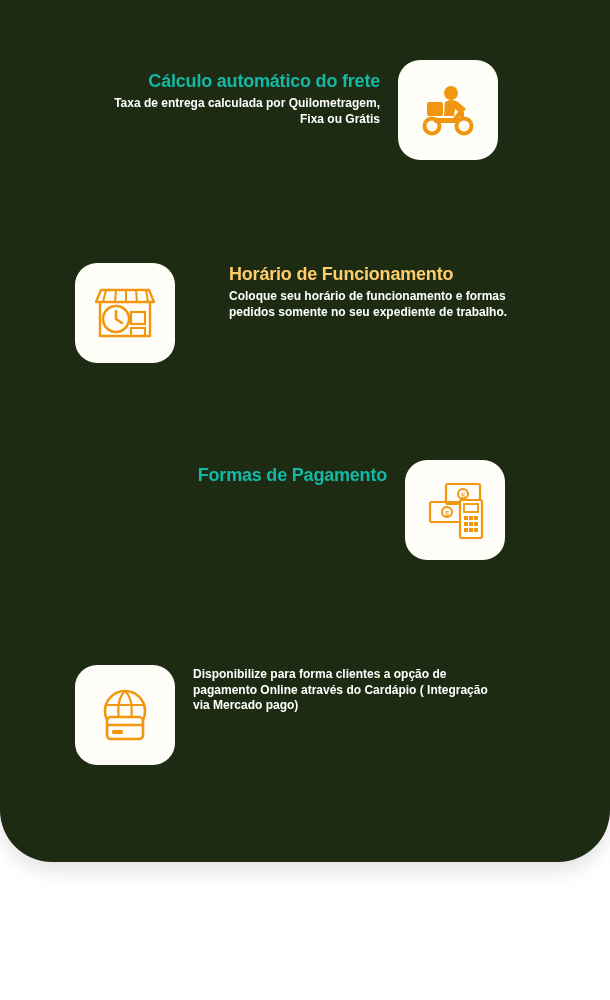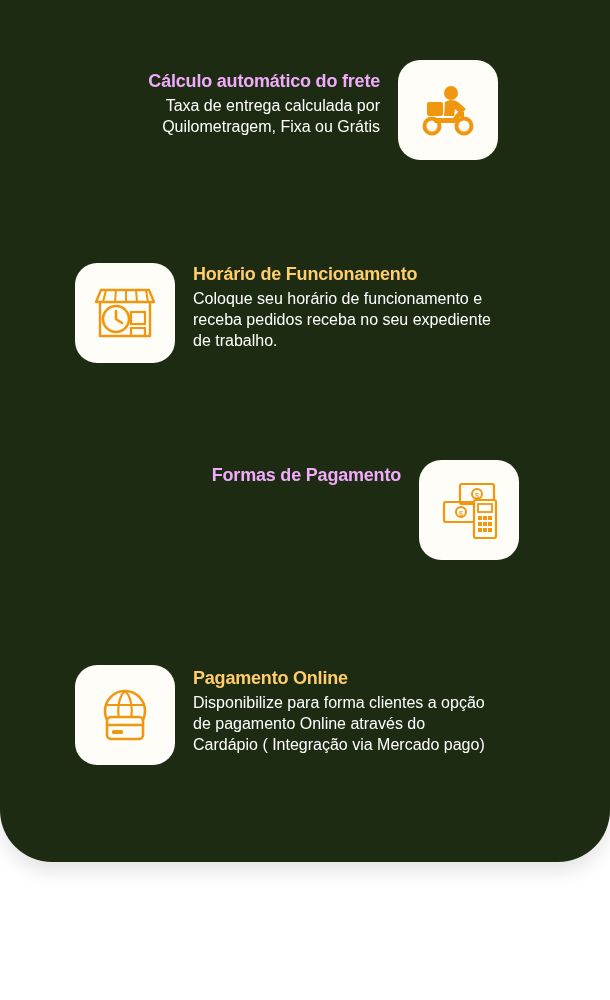--- a/index.html
+++ b/index.html
@@ -46,65 +46,66 @@
 
   .feature .title {
     font-weight: bold;
     font-size: 18px;
     letter-spacing: -0.2px;
     margin-bottom: 3px;
     white-space: nowrap;
   }
 
   .feature .desc {
-    font-size: 16px;
-    font-weight: 400;
+    font-size: 12px;
+    font-weight: 700;
   }
 
   .icon-tile {
     width: 100px;
     height: 100px;
     background: #fffdf7;
     border-radius: 22px;
     flex: 0 0 auto;
     display: flex;
     align-items: center;
     justify-content: center;
   }
 
   
   .align-right .text-col { text-align: right; }
   .align-left  .text-col { text-align: left; }
 
-  .align-right .title { color: #f0abfc; }
+  .align-right .title { color: #14b8a6; }
   .align-left  .title { color: #ffcd6b; }
 
   
   #feature-frete {
     left: 100px;
     top: 60px;
   }
   #feature-frete .text-col {
     width: 280px;
     margin-right: 18px;
     padding-top: 10px;
   }
 
   #feature-horario {
     left: 75px;
     top: 263px;
+    gap: 36px;
   }
   #feature-horario .text-col {
     width: 300px;
     margin-left: 18px;
     padding-top: 0px;
   }
 
   #feature-pagamento {
-    left: 78px;
+    left: 64px;
     top: 460px;
   }
   #feature-pagamento .text-col {
     width: 323px;
     margin-right: 18px;
     padding-top: 4px;
   }
 
   #feature-online {
     left: 75px;
@@ -162,21 +163,21 @@
 
             <path d="M36 52 v-8 h14 v8" fill="none" stroke="#f0960f" stroke-width="2.2"></path>
 
             <circle cx="21" cy="35" r="13" fill="none" stroke="#f0960f" stroke-width="2.6"></circle>
             <path d="M21 27 v8 l6 4" stroke="#f0960f" stroke-width="2.6" stroke-linecap="round" fill="none"></path>
           </svg>
         </span>
       </div>
       <div class="text-col">
         <div class="title">Horário de Funcionamento</div>
-        <div class="desc">Coloque seu horário de funcionamento e receba pedidos receba no seu expediente de trabalho.</div>
+        <div class="desc">Coloque seu horário de funcionamento e formas pedidos somente no seu expediente de trabalho.</div>
       </div>
     </div>
 
     <div class="feature align-right" id="feature-pagamento">
       <div class="text-col">
         <div class="title">Formas de Pagamento</div>
       </div>
       <div class="icon-tile">
         <span>
           <svg class="icon-svg" width="62" height="60" viewBox="0 0 62 60" fill="none" xmlns="http://www.w3.org/2000/svg">
@@ -214,19 +215,18 @@
             <path d="M10 18 h40 M12 32 h36" stroke="#f0960f" stroke-width="2.2"></path>
             <path d="M30 4 c-9 8 -9 32 0 40 c9 -8 9 -32 0 -40 z" fill="none" stroke="#f0960f" stroke-width="2.2"></path>
 
             <rect x="12" y="30" width="36" height="22" rx="4" fill="#fffdf7" stroke="#f0960f" stroke-width="2.6"></rect>
             <path d="M12 38 h36" stroke="#f0960f" stroke-width="2.6"></path>
             <rect x="17" y="43" width="11" height="4" rx="1.5" fill="#f0960f"></rect>
           </svg>
         </span>
       </div>
       <div class="text-col">
-        <div class="title">Pagamento Online</div>
         <div class="desc">Disponibilize para forma clientes a opção de pagamento Online através do Cardápio ( Integração via Mercado pago)</div>
       </div>
     </div>
 
   </div>
 </div>
 
 </body></html>

